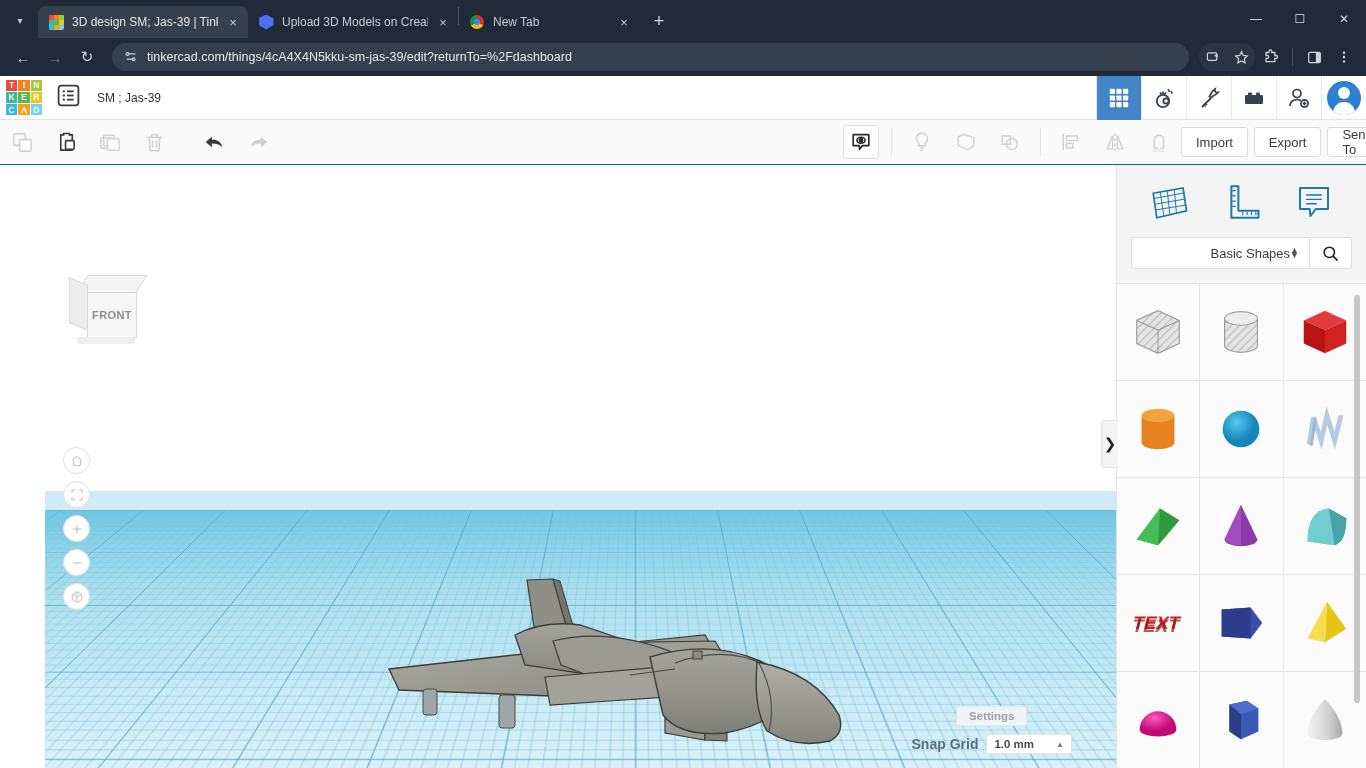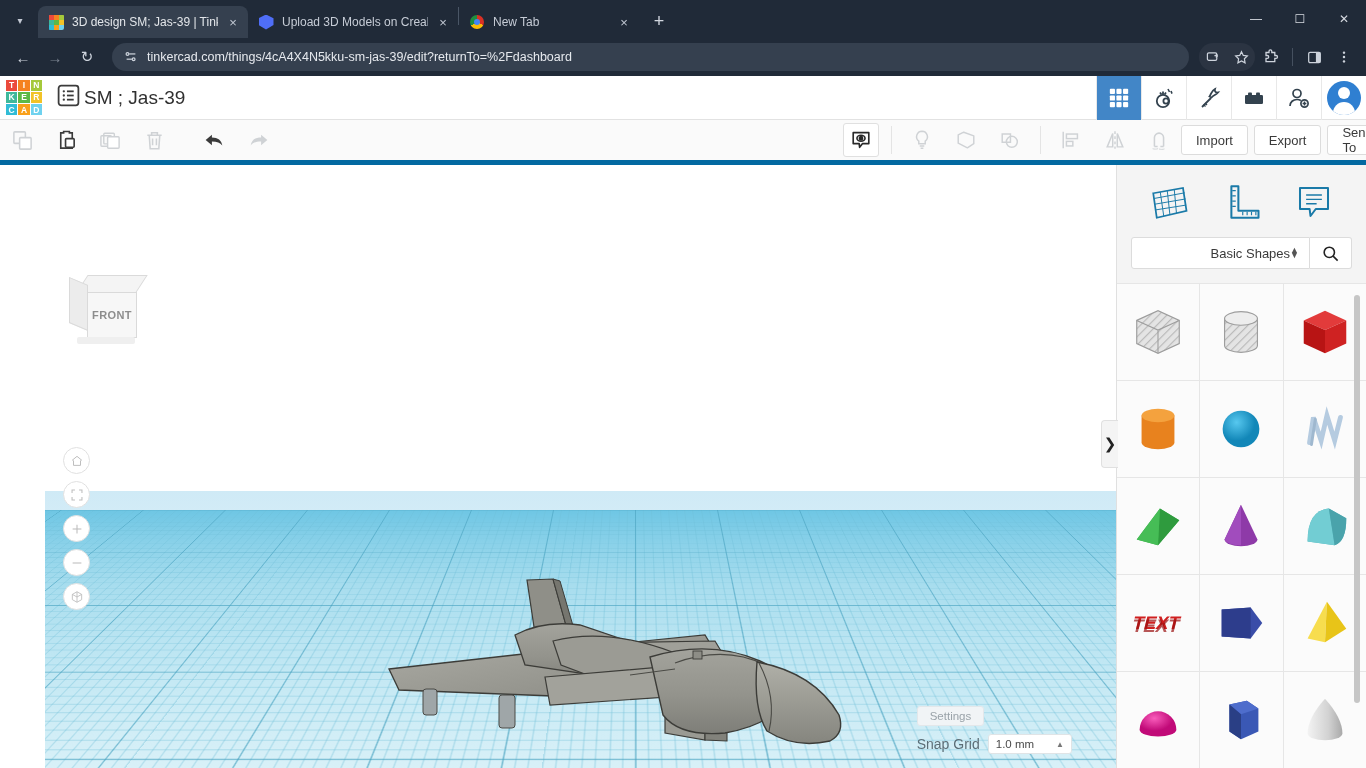--- a/index.html
+++ b/index.html
@@ -102,40 +102,40 @@
   .tc-logo {
     width: 36px; height: 36px; margin-left: 6px;
     display: grid; grid-template-columns: repeat(3, 1fr); grid-template-rows: repeat(3, 1fr);
     gap: 1px;
   }
   .tc-logo span {
     display: flex; align-items: center; justify-content: center;
     font-size: 8.5px; font-weight: 700; color: #fff;
     font-family: "Liberation Sans", sans-serif;
   }
-  .tc-title { margin-left: 3px; font-size: 19px; color: #303030; }
+  .tc-title { margin-left: 16px; font-size: 12px; color: #303030; }
 
   .tc-header-right { margin-left: auto; display: flex; align-items: center; height: 44px; }
   .hdr-icon {
     width: 45px; height: 44px; display:flex; align-items:center; justify-content:center;
     border-left: 1px solid #e8e8e8; color:#33424e;
   }
   .hdr-icon.active { background: #4286c7; color:#fff; }
   .hdr-avatar {
     width: 45px; height:44px; display:flex; align-items:center;justify-content:center;
     border-left:1px solid #e8e8e8;
   }
   .avatar-circle {
     width: 34px;height:34px;border-radius:50%;background:#2f7fd1;position:relative;overflow:hidden;
   }
   .avatar-circle::before{content:'';position:absolute;width:12px;height:12px;border-radius:50%;background:#fff;left:11px;top:6px;}
   .avatar-circle::after{content:'';position:absolute;width:22px;height:14px;border-radius:11px 11px 0 0;background:#fff;left:6px;top:21px;}
 
   .tc-toolbar {
-    height: 45px; background: #fafafa; border-bottom: 5px solid #0369a1;
+    height: 45px; background: #fafafa; border-bottom: 1px solid #0369a1;
     display: flex; align-items: center; position: relative;
   }
   .tb-group { display: flex; align-items: center; height: 45px; }
   .tb-btn {
     width: 44px; height: 45px; display:flex;align-items:center;justify-content:center;
     color:#3a3a3a;
   }
   .tb-btn.dim { color: #cfd2d5; }
   .tb-btn.selbox { background:#fff; border:1px solid #e0e0e0; border-radius:3px; height:34px; width:36px;}
   .tb-divider { width:1px; height:28px; background:#e4e4e4; margin:0 8px; }
@@ -187,21 +187,21 @@
     transform: skewY(23deg); transform-origin: top right;
   }
   .vc-shadow{position:absolute;left:10px;top:62px;width:58px;height:7px;background:#efefef;border-radius:2px;}
 
   .vc-controls { position:absolute; left:18px; top:282px; display:flex; flex-direction:column; gap:7px;}
   .vc-btn {
     width:27px;height:27px;border-radius:50%;border:1px solid #e0e0e0;background:#fff;
     display:flex;align-items:center;justify-content:center; color:#b8b8b8; font-size:13px;
   }
 
-  .snapbar { position:absolute; right:44px; bottom:14px; text-align:left; }
+  .snapbar { position:absolute; right:44px; bottom:14px; text-align:center;font-weight:bold; }
   .settings-btn {
     display:inline-block; padding:3px 12px; background:#f1f4f6; border:1px solid #e3e7ea;
     border-radius:3px; font-size:11.5px; color:#9aa3a9; margin-bottom:8px;
   }
   .snaprow { display:flex; align-items:center; gap:8px; justify-content:flex-end;}
   .snaplabel { font-size:14px; color:#5c6e77;}
   .snapsel {
     background:#fff; border:1px solid #e0e4e6; border-radius:3px; padding:3px 7px;
     font-size:11.5px; color:#4a4a4a; display:flex; align-items:center; gap:22px;
   }

